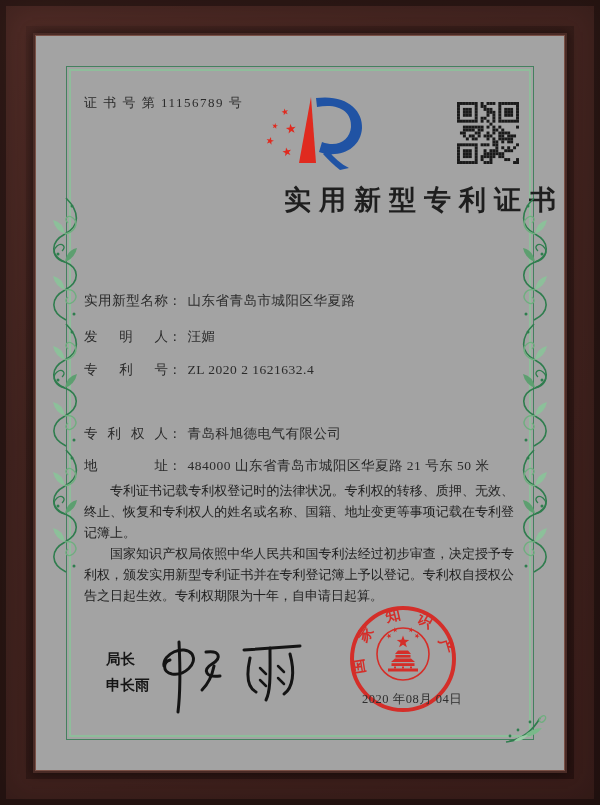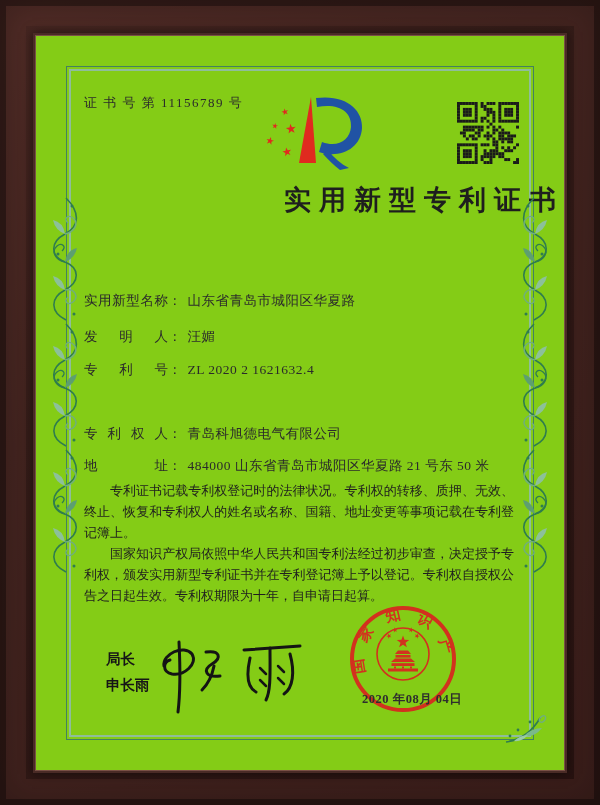--- a/index.html
+++ b/index.html
@@ -5,21 +5,21 @@
   html,body{margin:0;padding:0;}
   body{
     width:600px;height:805px;position:relative;overflow:hidden;
     background:linear-gradient(140deg,#4d2a25 0%,#3a1f1b 35%,#2a1311 100%);
     font-family:"Liberation Serif","DejaVu Serif",serif;
   }
   .frame-edge{position:absolute;inset:0;pointer-events:none;
     box-shadow:inset 0 0 0 6px rgba(0,0,0,.35), inset 0 0 0 26px rgba(90,50,44,.35), inset 0 0 30px 10px rgba(0,0,0,.35);}
   .paper{
     position:absolute;left:36px;top:36px;right:36px;bottom:35px;
-    background:#84cc16;
+    background:#a3a3a3;
     box-shadow:0 0 0 1px #795046, 0 0 0 3px #4a2b26, 0 0 10px 4px rgba(0,0,0,.5);
   }
   .gborder{position:absolute;inset:30px;border:1px solid #44815f;}
   .gborder::before{content:"";position:absolute;inset:2px;border:2px solid #8fbd9b;}
   .cert-no{position:absolute;left:48px;top:58px;font-size:13px;letter-spacing:1.5px;color:#2b2b2b;}
   .logo{position:absolute;left:214px;top:52px;width:116px;height:82px;}
   .qr{position:absolute;left:421px;top:66px;width:62px;height:62px;}
   .title{position:absolute;left:0;right:0;top:146px;text-align:right;
     font-size:27px;font-weight:bold;letter-spacing:8px;text-indent:8px;color:#1e1e1e;}
   .frow{position:absolute;left:48px;right:48px;font-size:13.5px;color:#2b2b2b;white-space:nowrap;}
@@ -28,21 +28,21 @@
   .fval{letter-spacing:.5px;}
   .grant2{position:absolute;left:252px;top:0;white-space:nowrap;}
   .gl{display:inline-block;}
   .bodytext{position:absolute;left:48px;right:50px;top:444px;
     font-size:13px;line-height:21px;text-align:justify;color:#1f1f1f;}
   .bodytext p{margin:0;text-indent:2em;}
   .director{position:absolute;left:52px;top:610px;font-family:"Liberation Sans","DejaVu Sans",sans-serif;
     font-size:14.5px;font-weight:bold;color:#161616;line-height:26px;margin-left:18px;}
   .signature{position:absolute;left:112px;top:596px;width:190px;height:88px;}
   .seal{position:absolute;left:312px;top:568px;width:110px;height:110px;opacity:.92;}
-  .seal-date{position:absolute;left:326px;top:655px;font-size:12.5px;font-weight:bold;
+  .seal-date{position:absolute;left:326px;top:655px;font-size:12.5px;font-weight:normal;
     letter-spacing:.5px;color:#2e2e2e;z-index:5;}
   .vine{position:absolute;top:160px;width:36px;height:378px;z-index:3;}
   .vine-left{left:12px;}
   .vine-right{right:12px;transform:scaleX(-1);}
   .corner-flourish{position:absolute;right:16px;top:676px;width:44px;height:34px;z-index:3;}
 </style>
 </head>
 <body>
 
 <div class="frame-edge"></div>

